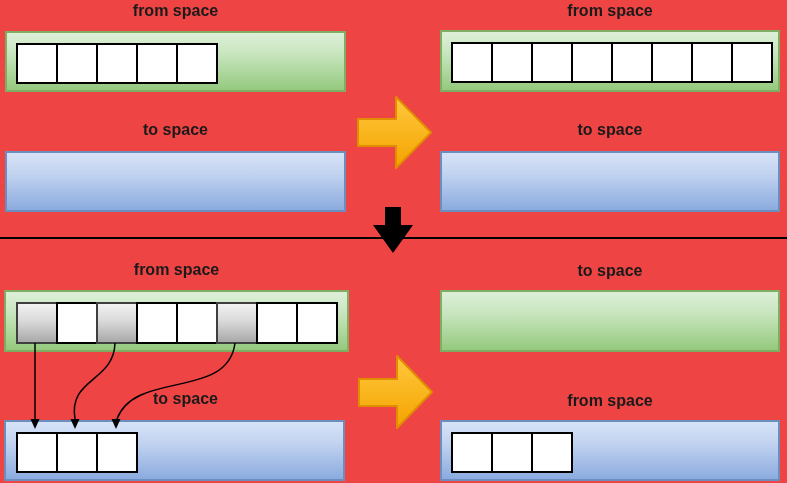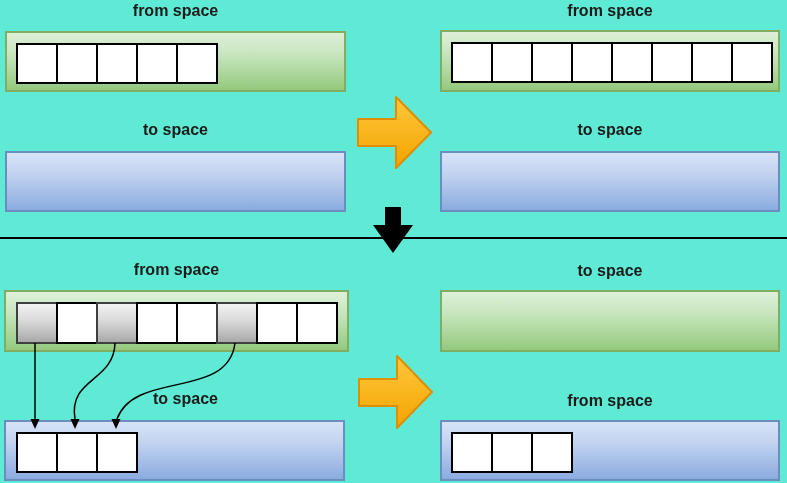--- a/index.html
+++ b/index.html
@@ -1,17 +1,17 @@
 <!DOCTYPE html>
 <html><head>
 <meta charset="utf-8">
 <style>
   html,body{margin:0;padding:0;background:#ffffff;}
   .canvas{
-    position:relative;width:787px;height:483px;background:#5eead4;overflow:hidden;
+    position:relative;width:787px;height:483px;background:#ef4444;overflow:hidden;
     font-family:"Liberation Sans","DejaVu Sans",sans-serif;
   }
   .space-label{
     position:absolute;height:19px;font-size:16px;font-weight:bold;color:#1a1a1a;
     text-align:center;line-height:19px;white-space:nowrap;
   }
   .bar{position:absolute;box-sizing:border-box;}
   .bar.green{
     border:2px solid #7fae62;
     background:linear-gradient(to bottom,#ddefd8 0%,#c9e6c0 35%,#95c97e 100%);

